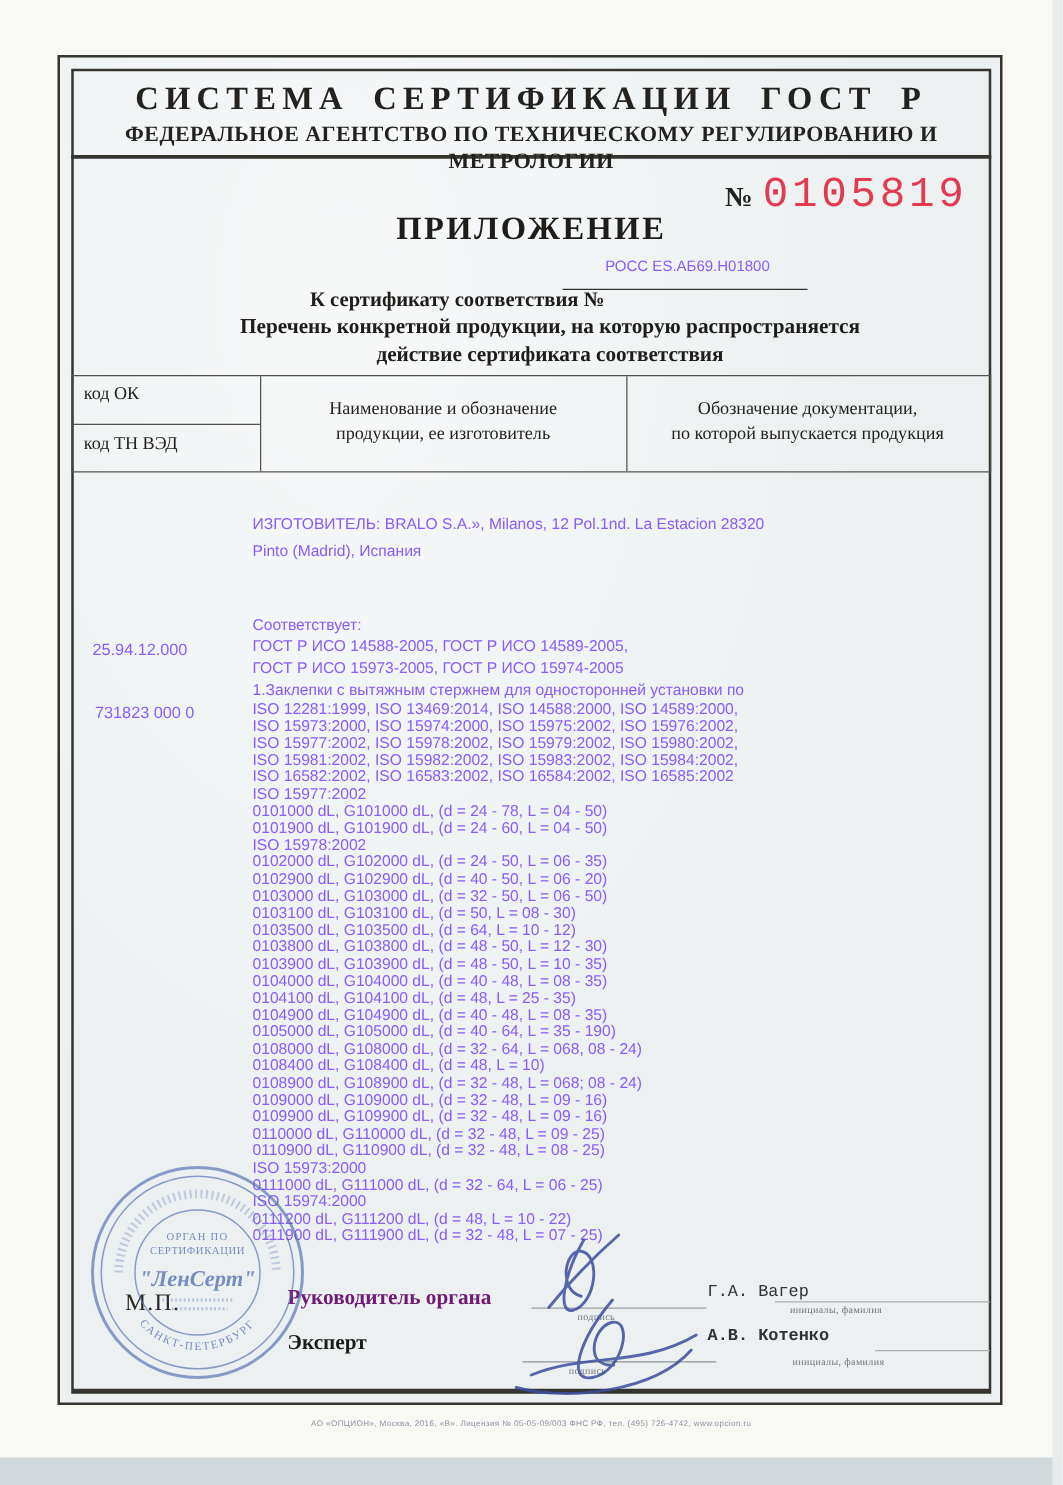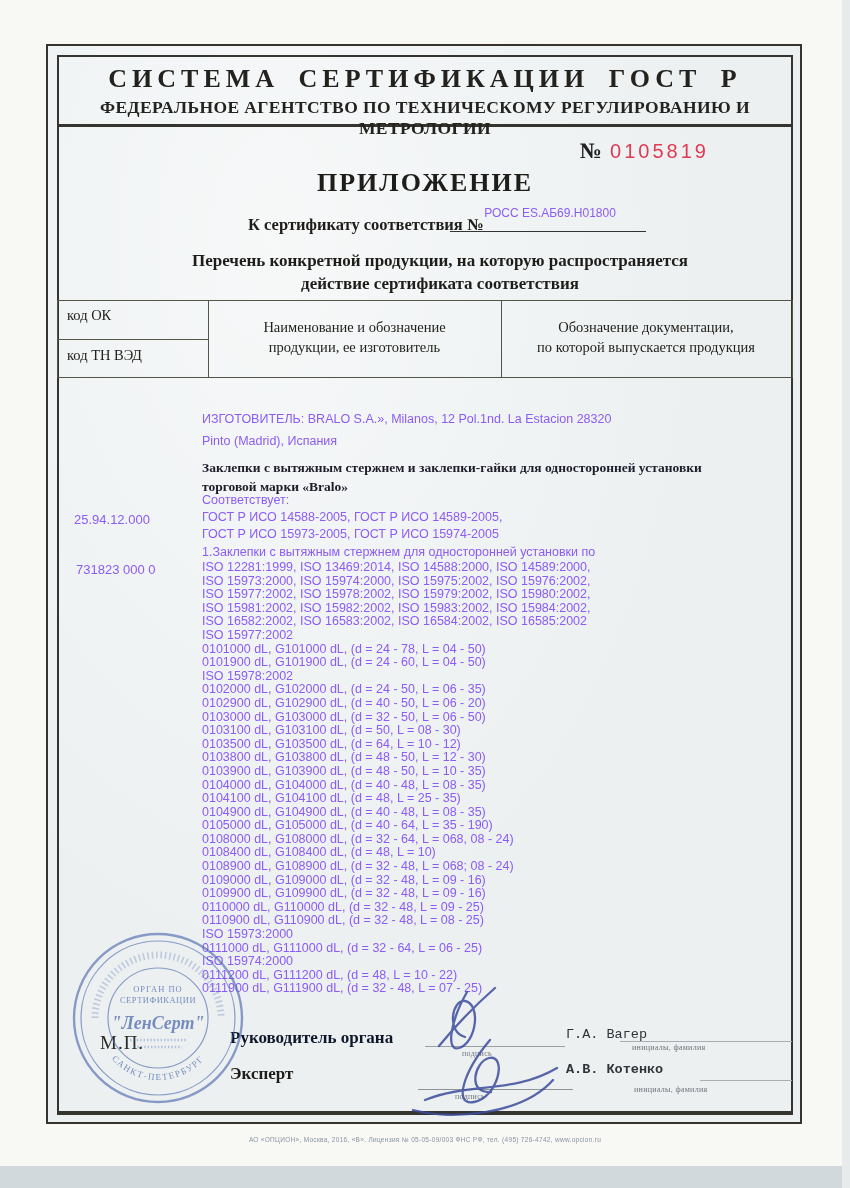--- a/index.html
+++ b/index.html
@@ -10,24 +10,24 @@
 
   .outer{position:absolute;left:46px;top:44px;width:756px;height:1080px;border:2px solid #35342e;
          background:radial-gradient(ellipse at 30% 18%, rgba(255,255,255,.55), rgba(255,255,255,0) 60%),#ecf0f1;box-sizing:border-box;}
   .inner{position:absolute;left:57px;top:55px;width:736px;height:1060px;border:2px solid #35342e;border-bottom-width:4px;box-sizing:border-box;}
   .head{position:absolute;left:57px;top:55px;width:736px;height:72px;border-bottom:3px solid #35342e;box-sizing:border-box;text-align:center;}
   .h-title{margin-top:9px;font-size:26px;font-weight:bold;letter-spacing:5px;word-spacing:8px;color:#23221e;}
   .h-sub{margin-top:3px;font-size:17.5px;font-weight:bold;letter-spacing:.4px;color:#23221e;}
 
   .doc-number{position:absolute;left:580px;top:138px;white-space:nowrap;}
   .no-sign{font-size:22px;font-weight:bold;color:#222;}
-  .no-value{font-family:Liberation Sans, sans-serif;font-size:20px;color:#e23a52;letter-spacing:3px;margin-left:8px;}
+  .no-value{font-family:Liberation Mono, monospace;font-size:34px;color:#e23a52;letter-spacing:3px;margin-left:8px;}
 
   .appendix{position:absolute;left:57px;top:168px;width:736px;text-align:center;font-size:26px;font-weight:bold;letter-spacing:2px;color:#1e1d19;}
-  .cert-label{position:absolute;left:248px;top:215px;font-size:16.5px;font-weight:600;color:#1e1d19;}
+  .cert-label{position:absolute;left:248px;top:230px;font-size:16.5px;font-weight:600;color:#1e1d19;}
   .cert-value{position:absolute;left:450px;top:206px;width:200px;text-align:center;font-family:"Liberation Mono",monospace;font-size:12px;color:#33383c;}
   .cert-underline{position:absolute;left:450px;top:231px;width:196px;border-top:1.5px solid #333;}
 
   .list-heading{position:absolute;left:57px;top:249px;width:736px;text-align:center;font-size:17px;font-weight:bold;line-height:23px;color:#1e1d19;margin-left:15px;}
 
   .ptable{position:absolute;left:57px;top:300px;width:736px;height:78px;border:1.4px solid #55544c;box-sizing:border-box;}
   .ptable .v1{position:absolute;left:150px;top:0;height:100%;border-left:1.4px solid #55544c;}
   .ptable .v2{position:absolute;left:443px;top:0;height:100%;border-left:1.4px solid #55544c;}
   .ptable .hsplit{position:absolute;left:0;top:38px;width:150px;border-top:1.4px solid #55544c;}
   .cell-ok{position:absolute;left:9px;top:6px;font-size:14.5px;color:#23221e;}
@@ -38,21 +38,21 @@
 
   .mono{font-family:Liberation Sans, sans-serif;color:#8b5cf6;}
   pre.mono{margin:0;}
   .code-ok{position:absolute;left:74px;top:512px;font-size:13px;text-align:center;}
   .code-tnved{position:absolute;left:76px;top:562px;font-size:13px;}
   .man-block{position:absolute;left:202px;top:408px;font-size:12.5px;line-height:22px;}
   .product-block{position:absolute;left:202px;top:458px;font-size:13.5px;font-weight:bold;line-height:19px;color:#1d1c2a;}
   .conform-block{position:absolute;left:202px;top:492px;font-size:12.5px;line-height:17.2px;}
   .dense-block{position:absolute;left:202px;top:561px;font-size:12.5px;line-height:13.6px;}
 
-  .sig-label1{position:absolute;left:230px;top:1028px;font-size:17px;font-weight:bold;color:#0f172a;}
+  .sig-label1{position:absolute;left:230px;top:1028px;font-size:17px;font-weight:bold;color:#701a75;}
   .sig-label2{position:absolute;left:230px;top:1064px;font-size:17px;font-weight:bold;color:#1e1d19;}
   .sig-line1{position:absolute;left:425px;top:1046px;width:140px;border-top:1.2px solid #9aa0a4;}
   .sig-line2{position:absolute;left:418px;top:1089px;width:155px;border-top:1.2px solid #8d9397;}
   .sig-cap{position:absolute;font-size:8px;color:#6d747a;letter-spacing:.3px;}
   .cap-p1{left:462px;top:1049px;}
   .cap-p2{left:455px;top:1092px;}
   .cap-n1{left:632px;top:1043px;}
   .cap-n2{left:634px;top:1085px;}
   .sig-name{position:absolute;font-family:"Liberation Mono",monospace;font-size:13.5px;color:#2e3337;}
   .name1{left:566px;top:1027px;}
@@ -110,24 +110,20 @@
       <span>по которой выпускается продукция</span>
     </div>
   </div>
 
   <div class="code-ok mono">25.94.12.000</div>
   <div class="code-tnved mono">731823 000 0</div>
 
   <pre class="man-block mono">ИЗГОТОВИТЕЛЬ: BRALO S.A.», Milanos, 12 Pol.1nd. La Estacion 28320
 Pinto (Madrid), Испания</pre>
 
-  <div class="product-block">
-    <div>Заклепки с вытяжным стержнем и заклепки-гайки для односторонней установки</div>
-    <div>торговой марки «Bralo»</div>
-  </div>
 
   <pre class="conform-block mono">Соответствует:
 ГОСТ Р ИСО 14588-2005, ГОСТ Р ИСО 14589-2005,
 ГОСТ Р ИСО 15973-2005, ГОСТ Р ИСО 15974-2005
 1.Заклепки с вытяжным стержнем для односторонней установки по</pre>
 
   <pre class="dense-block mono">ISO 12281:1999, ISO 13469:2014, ISO 14588:2000, ISO 14589:2000,
 ISO 15973:2000, ISO 15974:2000, ISO 15975:2002, ISO 15976:2002,
 ISO 15977:2002, ISO 15978:2002, ISO 15979:2002, ISO 15980:2002,
 ISO 15981:2002, ISO 15982:2002, ISO 15983:2002, ISO 15984:2002,

